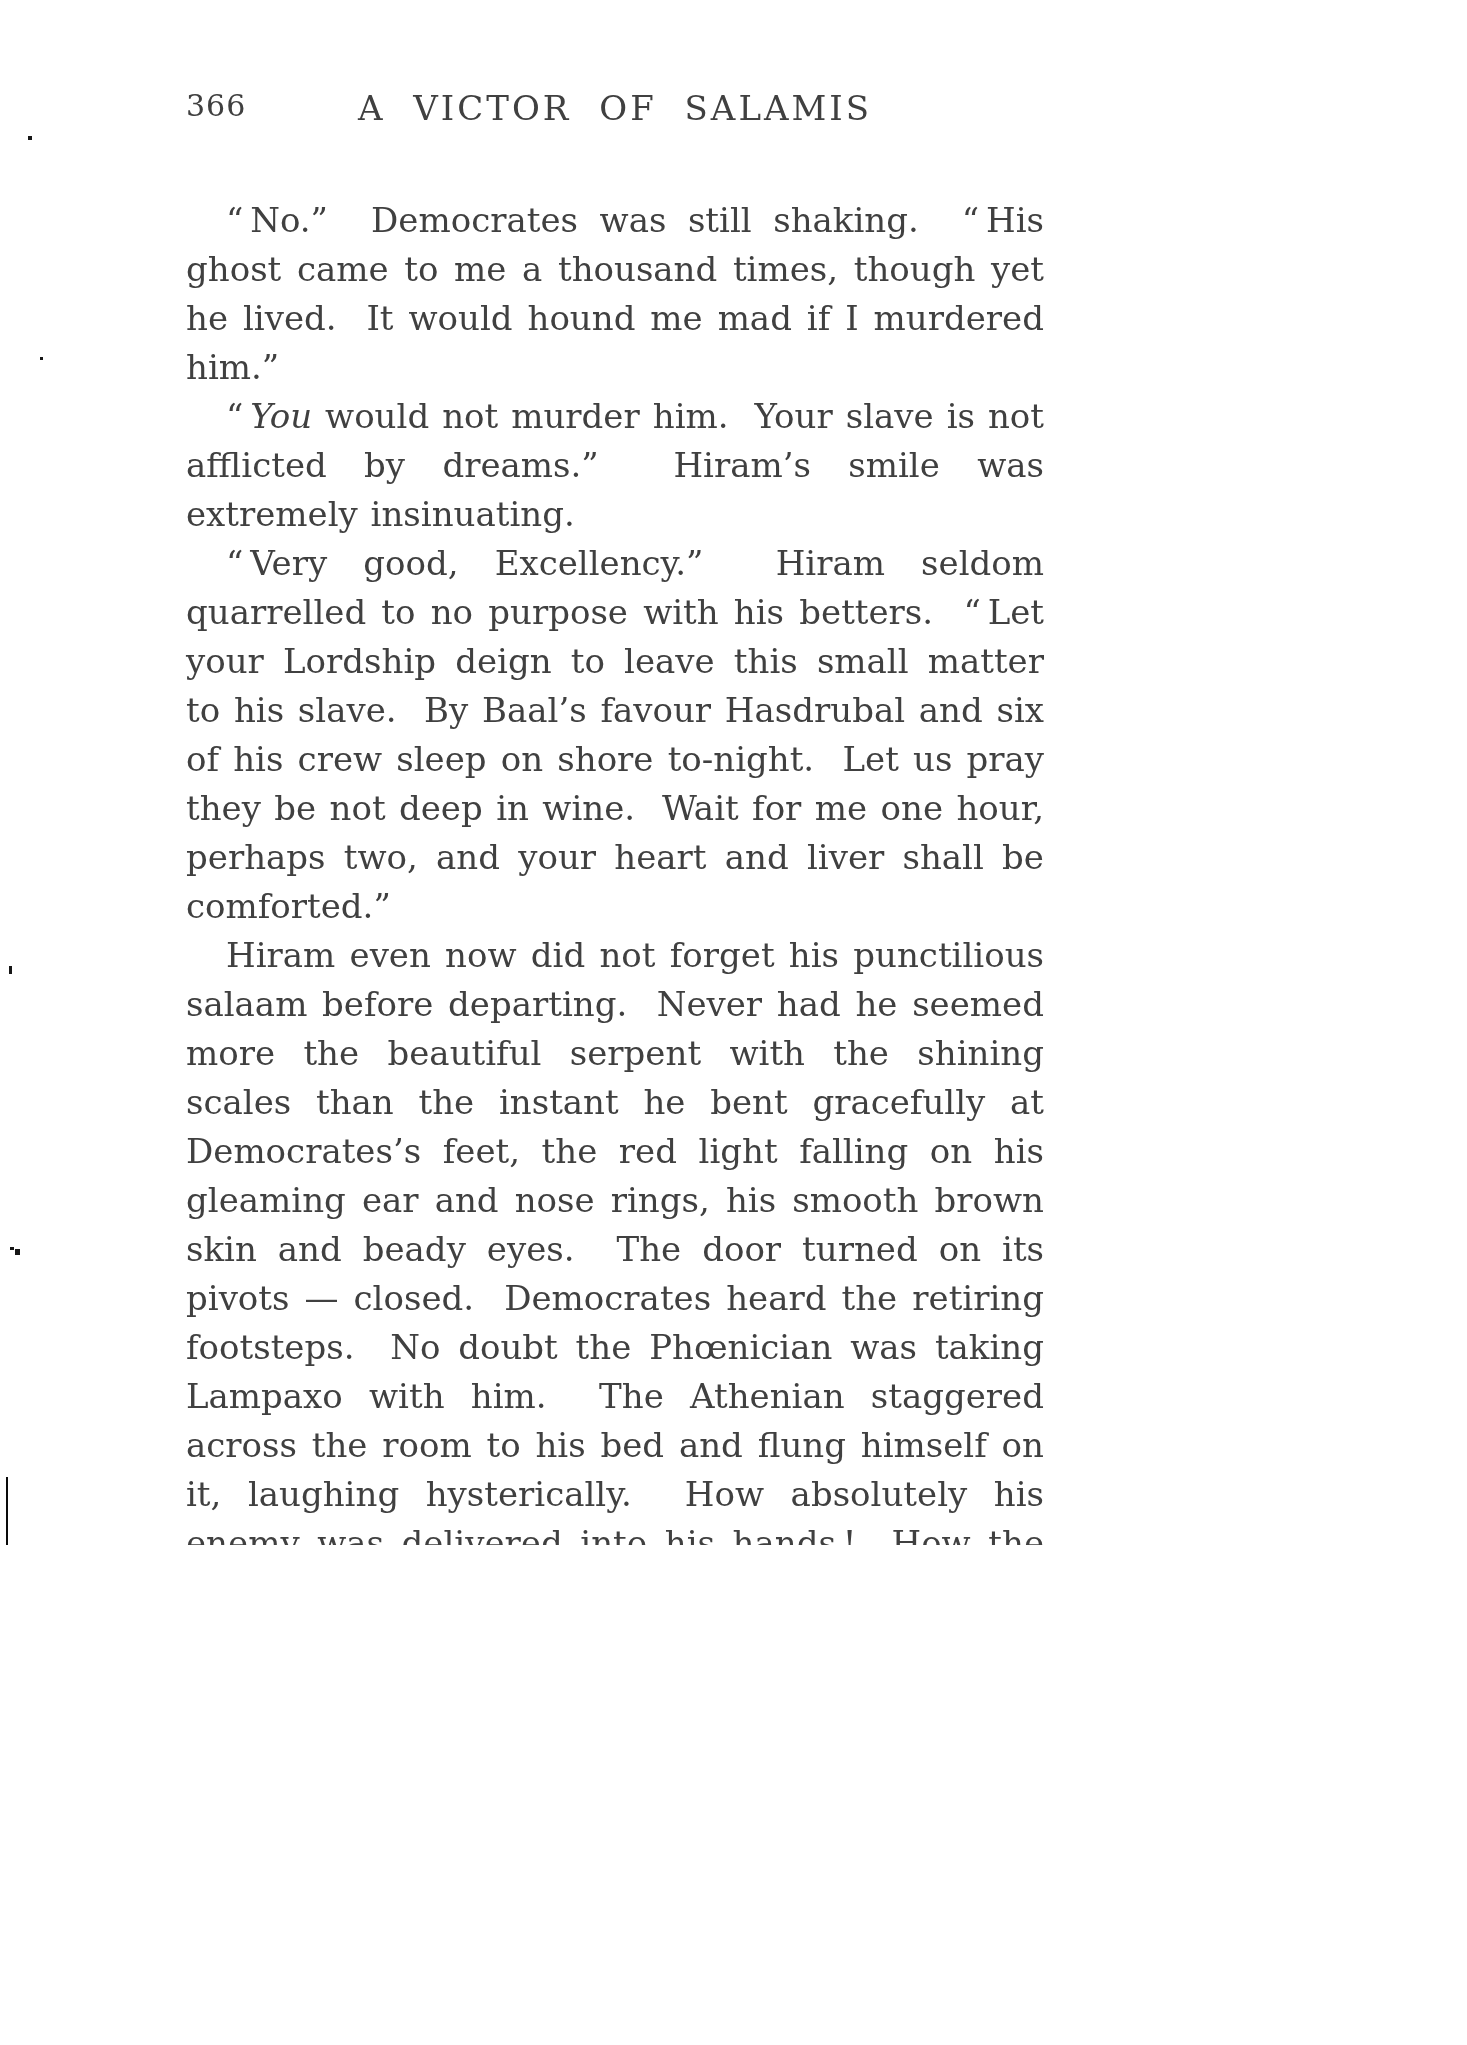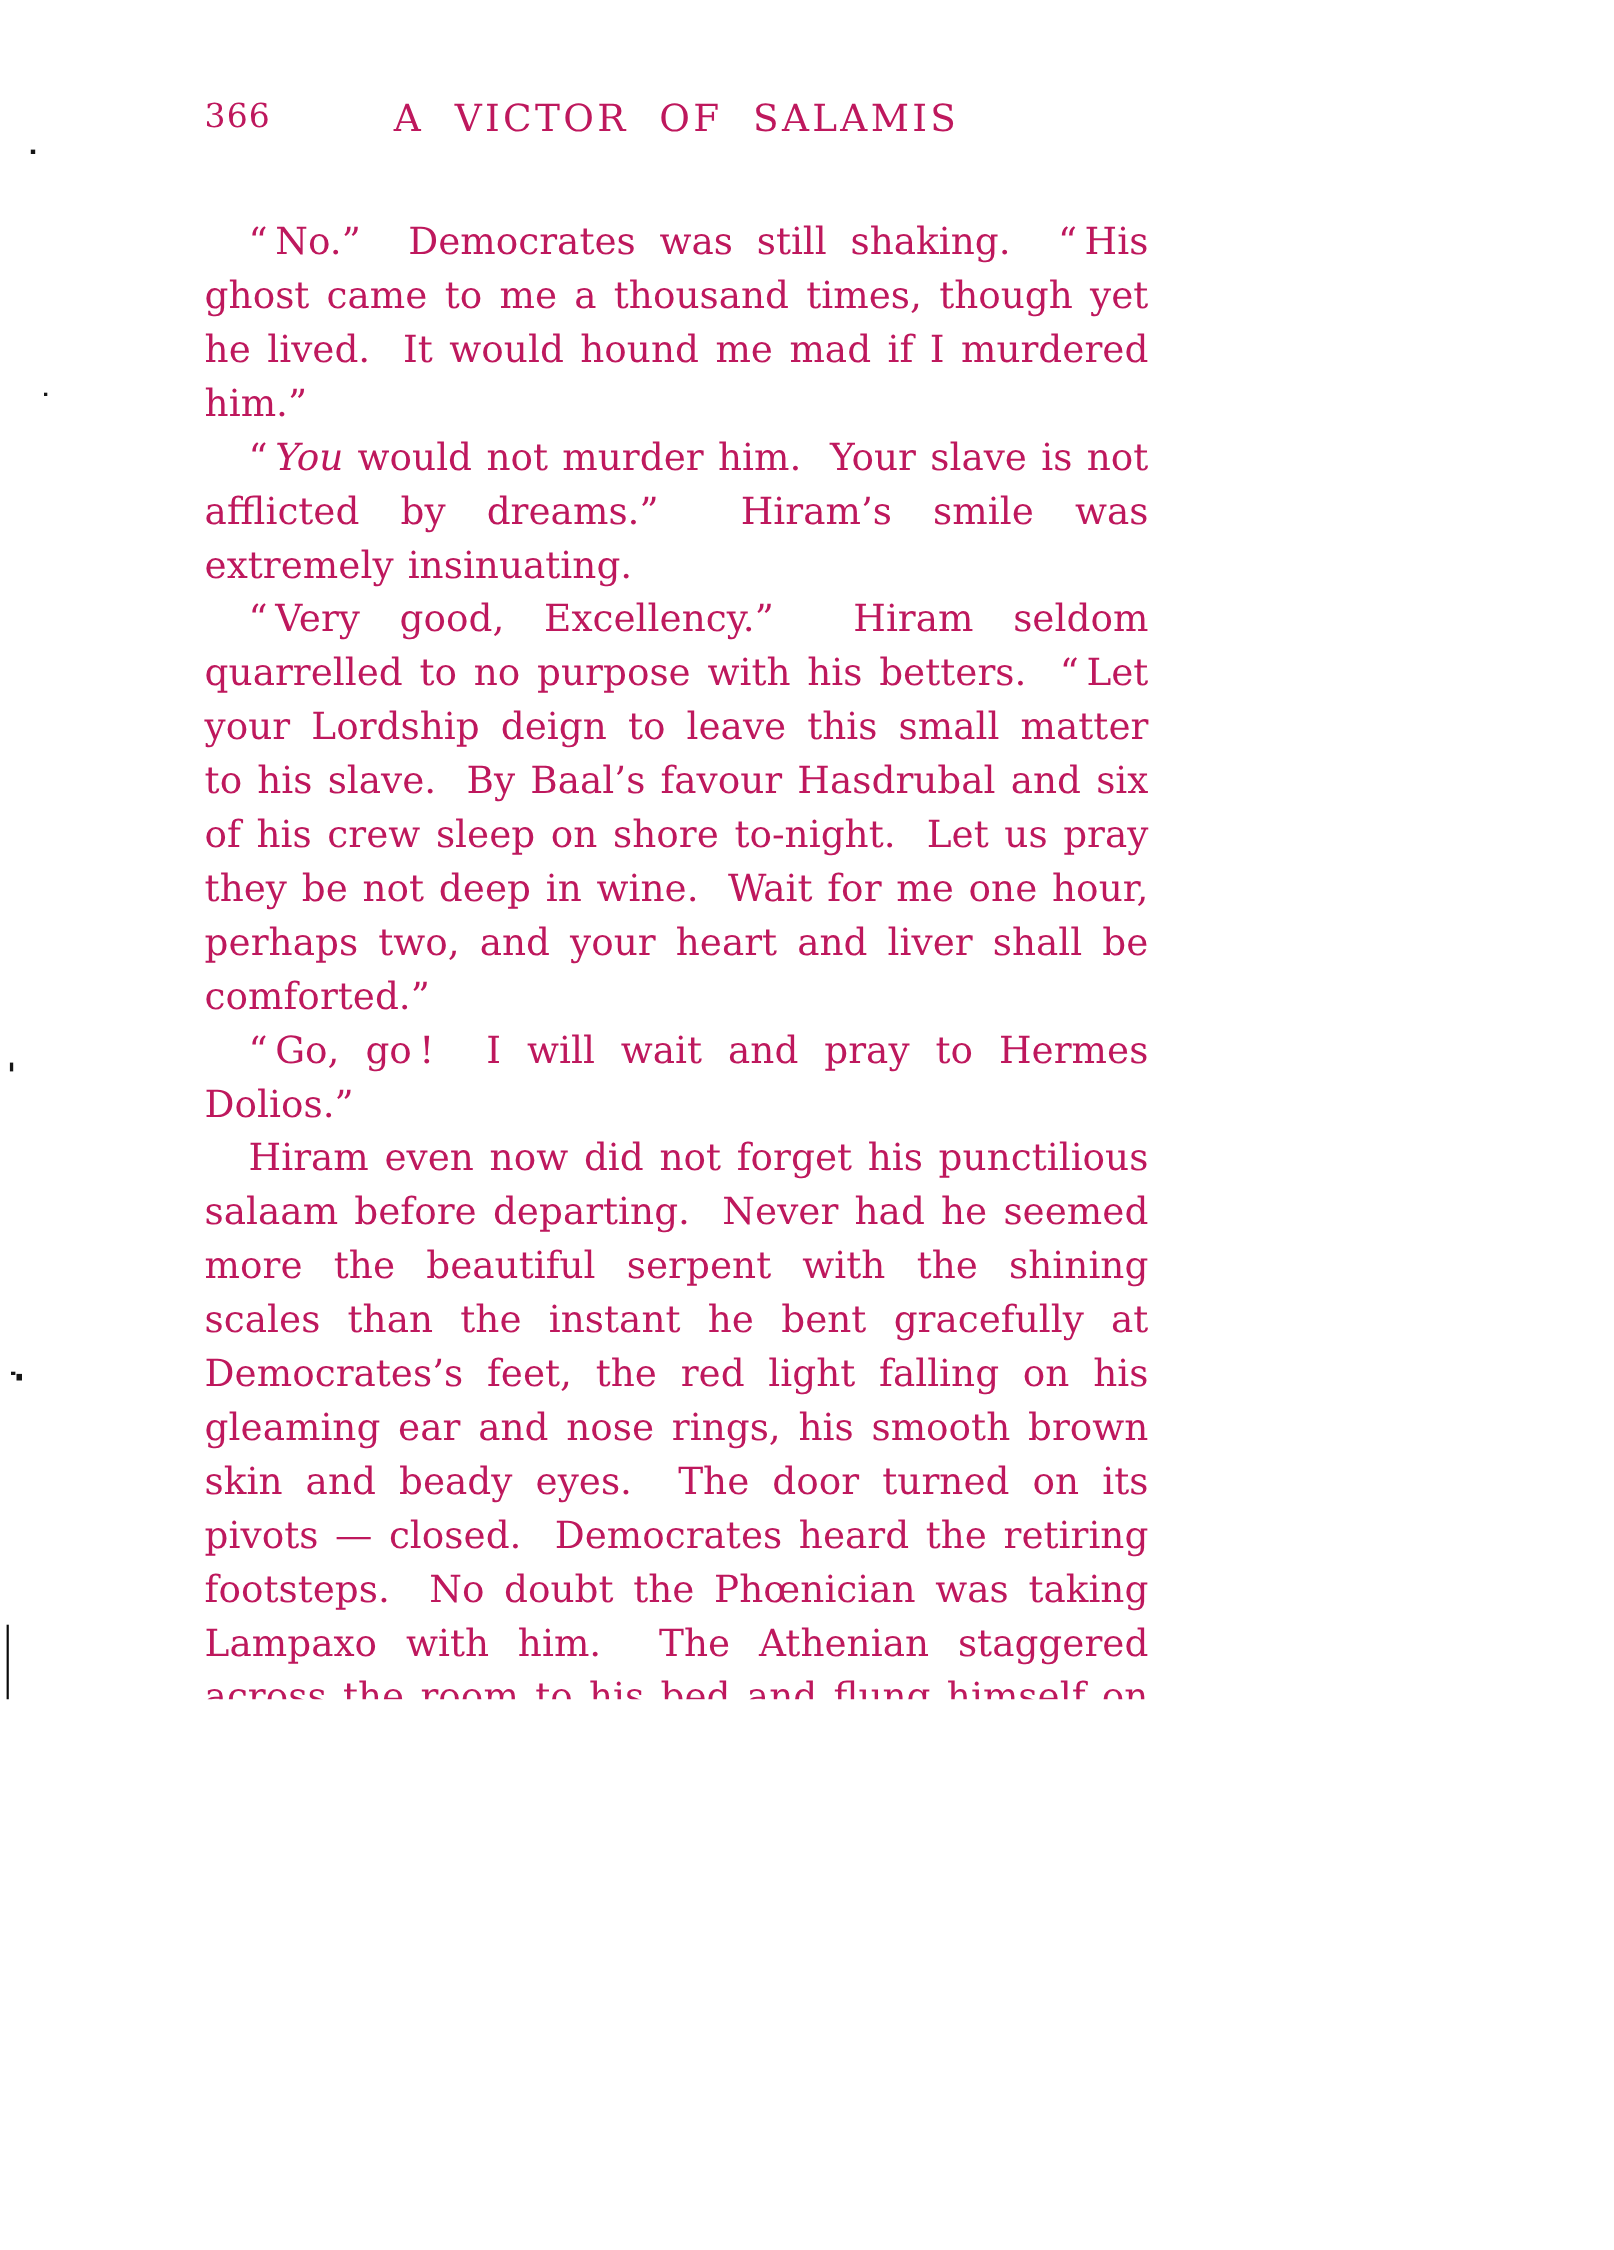--- a/index.html
+++ b/index.html
@@ -7,21 +7,21 @@
     padding: 0;
     background: #ffffff;
   }
   .page {
     position: relative;
     width: 1467px;
     height: 1545px;
     background: #ffffff;
     overflow: hidden;
     font-family: "DejaVu Serif", serif;
-    color: #be185d;
+    color: #404040;
   }
   .header {
     position: absolute;
     left: 186px;
     top: 88px;
     width: 858px;
     height: 40px;
   }
   .page-number {
     position: absolute;
@@ -80,21 +80,20 @@
 
   <div class="header">
     <span class="page-number">366</span>
     <span class="running-title">A VICTOR OF SALAMIS</span>
   </div>
 
   <div class="body-text">
       <p class="para"><span>“ No.”&nbsp; Democrates was still shaking.&nbsp; “ His ghost came to me a thousand times, though yet he lived.&nbsp; It would hound me mad if I murdered him.”</span></p>
       <p class="para"><span>“ </span><i>You</i><span> would not murder him.&nbsp; Your slave is not afflicted by dreams.”&nbsp; Hiram’s smile was extremely insinuating.</span></p>
       <p class="para"><span>“ Very good, Excellency.”&nbsp; Hiram seldom quarrelled to no purpose with his betters.&nbsp; “ Let your Lordship deign to leave this small matter to his slave.&nbsp; By Baal’s favour Hasdrubal and six of his crew sleep on shore to-night.&nbsp; Let us pray they be not deep in wine.&nbsp; Wait for me one hour, perhaps two, and your heart and liver shall be comforted.”</span></p>
-      <p class="para"><span>“ Go, go !&nbsp; I will wait and pray to Hermes Dolios.”</span></p>
       <p class="para"><span>Hiram even now did not forget his punctilious salaam before departing.&nbsp; Never had he seemed more the beautiful serpent with the shining scales than the instant he bent gracefully at Democrates’s feet, the red light falling on his gleaming ear and nose rings, his smooth brown skin and beady eyes.&nbsp; The door turned on its pivots — closed.&nbsp; Democrates heard the retiring footsteps.&nbsp; No doubt the Phœnician was taking Lampaxo with him.&nbsp; The Athenian staggered across the room to his bed and flung himself on it, laughing hysterically.&nbsp; How absolutely his enemy was delivered into his hands !&nbsp; How the Moræ in sending that Carthaginian ship, to do Lycon’s business and his, had provided the means of ridding him of the haunting terror !&nbsp; How everything conspired to aid him !&nbsp; He need not even kill Glaucon.&nbsp; He would have no blood guiltiness, he need not dread Alecto and her sister Furies.&nbsp; He could trust Hiram and Hasdrubal to see to it that Glaucon never re-</span></p>
     </div>
 
   <div class="speck" style="left:28px; top:136px; width:4px; height:4px;"></div>
   <div class="speck" style="left:40px; top:357px; width:3px; height:3px;"></div>
   <div class="speck" style="left:9px; top:966px; width:3px; height:8px;"></div>
   <div class="speck" style="left:10px; top:1247px; width:4px; height:3px;"></div>
   <div class="speck" style="left:15px; top:1249px; width:5px; height:6px;"></div>
   <div class="speck" style="left:103px; top:1578px; width:3px; height:3px;"></div>
   <div class="edge-streak" style="left:6px; top:1477px; width:2px; height:110px;"></div>

